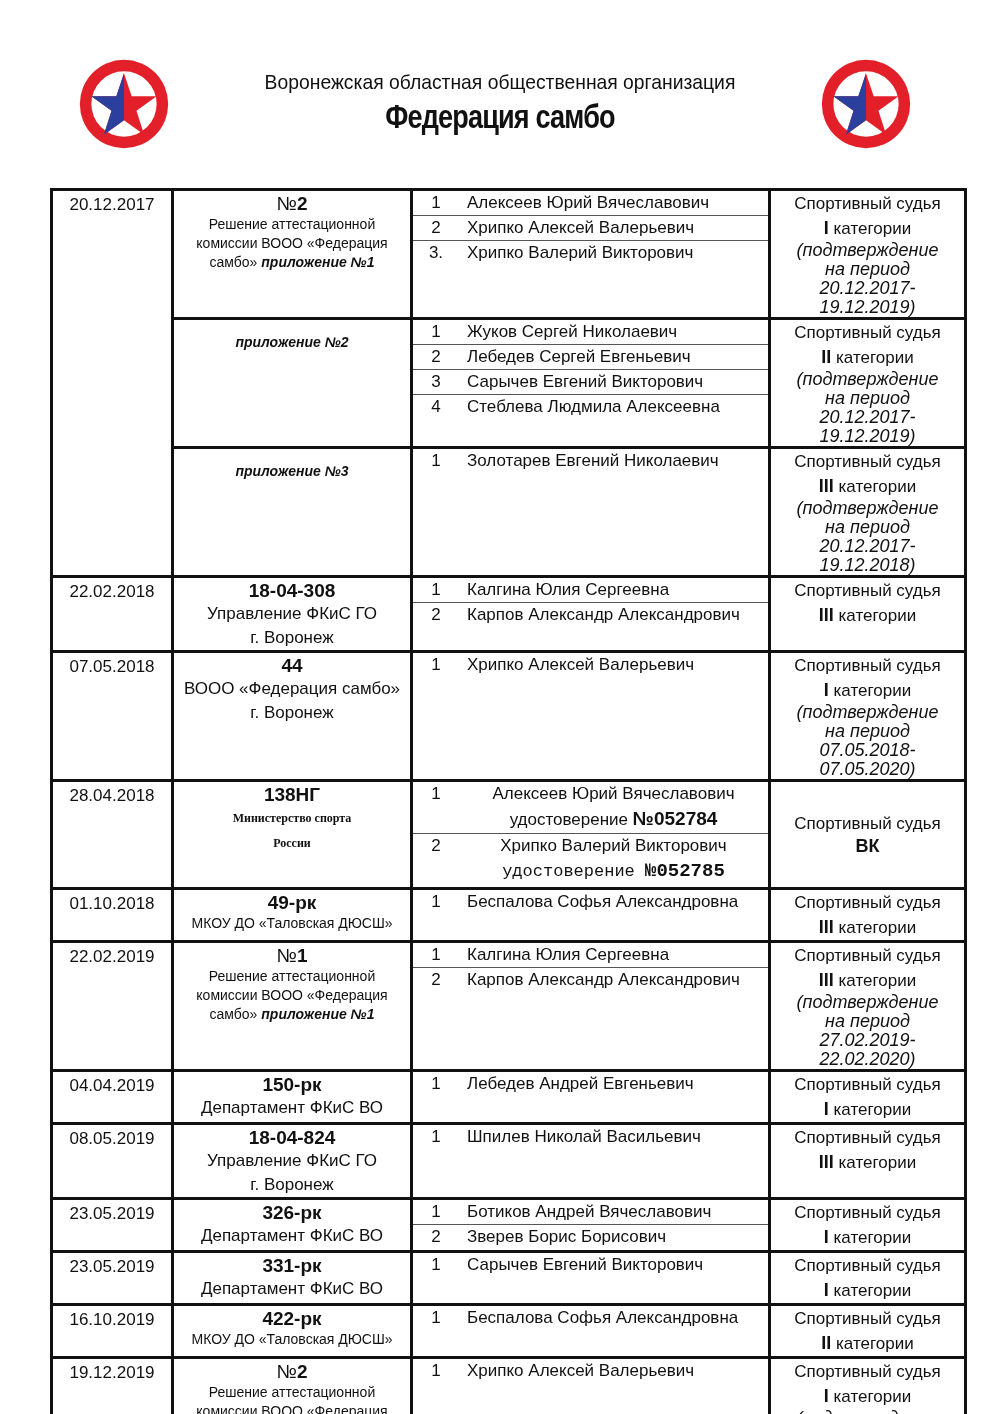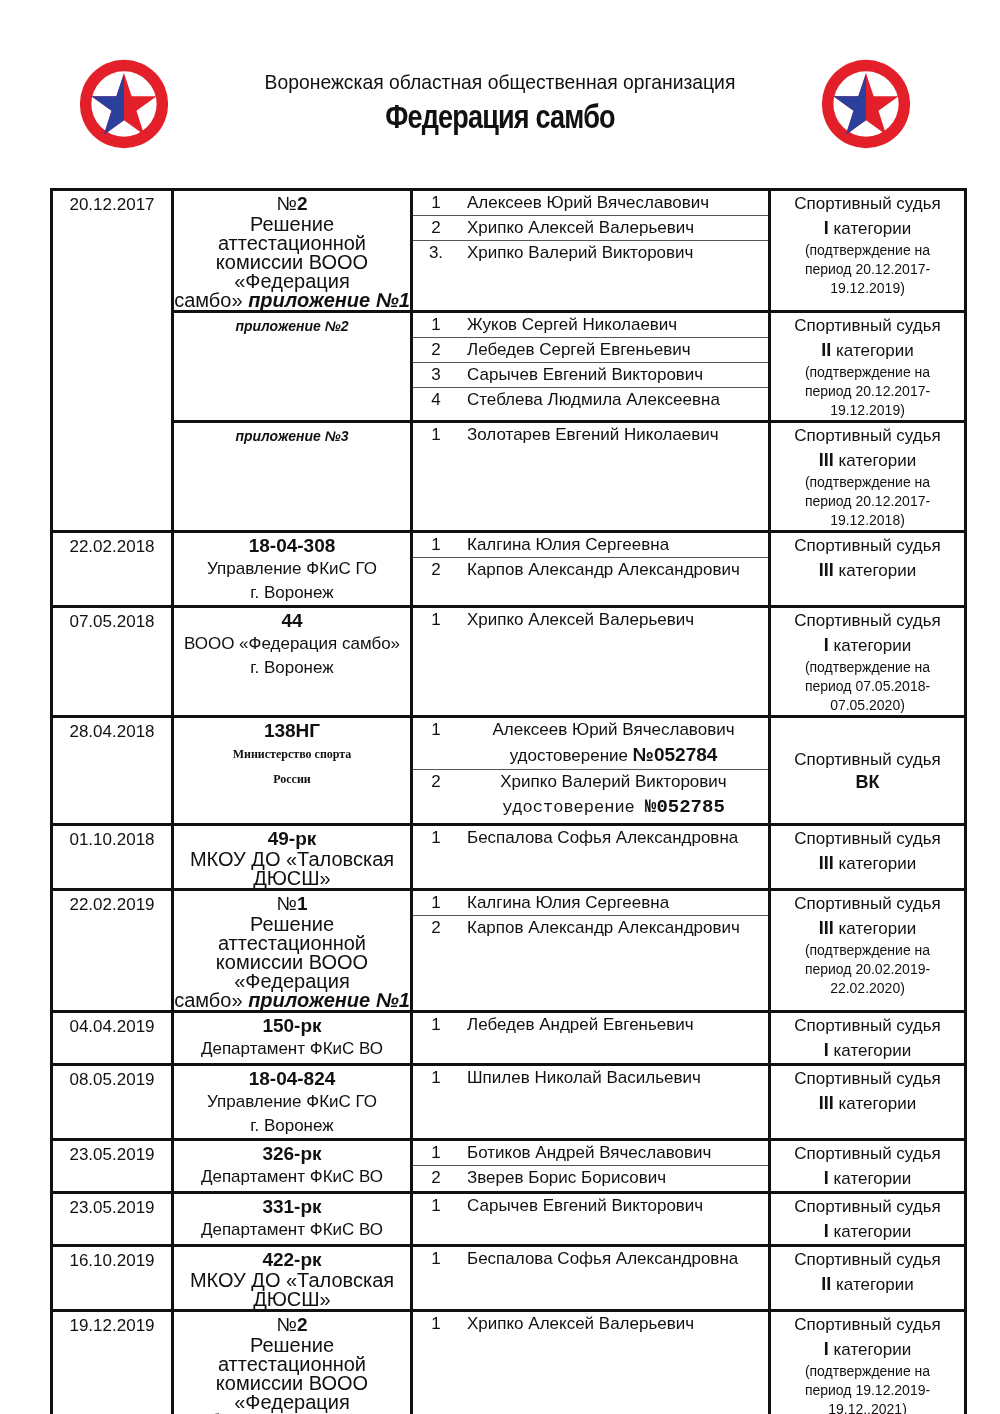--- a/index.html
+++ b/index.html
@@ -13,36 +13,36 @@
 
   table.main { position: absolute; left: 50px; top: 188px; width: 917px; border-collapse: collapse; table-layout: fixed; }
   table.main > tbody > tr > td { border: 3px solid #111; vertical-align: top; padding: 0; }
   td.date { width: 118px; text-align: center; font-size: 17px; padding-top: 4px !important; }
   td.doc { width: 236px; text-align: center; }
   td.people { width: 355px; }
   td.cat { text-align: center; }
   .docnum { font-size: 19px; font-weight: bold; margin-top: 2px; line-height: 22px; }
   .docnum .pre { font-weight: normal; }
   .docline { font-size: 17px; line-height: 24px; }
-  .docsmall { font-size: 20px; line-height: 19px; }
+  .docsmall { font-size: 14px; line-height: 19px; }
   .docbold { font-size: 12px; font-weight: bold; line-height: 25px; font-family: Liberation Serif, serif; }
   .ital { font-style: italic; font-weight: bold; }
-  .sub { font-size: 14px; line-height: 19px; padding-top: 4px; }
+  .sub { font-size: 14px; line-height: 19px; padding-top: 13px; }
   .pbox { border-top: 1px solid #555; }
   .pbox:first-child { border-top: none; }
   .prow { display: flex; font-size: 17px; line-height: 22px; padding: 1px 0; }
   .prow .n { width: 46px; text-align: center; }
   .prow .nm { flex: 1; padding-left: 8px; }
   .prow.center .nm { text-align: center; padding-left: 0; }
   .cert { text-align: center; font-size: 17px; line-height: 26px; }
   .cert b { font-size: 19px; }
   .cat-title { font-size: 17px; line-height: 24px; margin-top: 1px; }
   .cat-level { font-size: 17px; line-height: 24px; }
   .cat-level b { font-size: 18px; }
-  .cat-note { font-size: 14px; line-height: 19px; padding: 0 14px; }
+  .cat-note { font-size: 18px; font-style: italic; line-height: 19px; padding: 0 14px; }
   .cat-vk { font-size: 18px; font-weight: bold; }
 </style>
 </head>
 <body>
 
 <div class="header">
   <svg class="logo left" viewBox="0 0 100 100">
     <circle cx="50" cy="50" r="46" fill="#e3202a"></circle>
     <circle cx="50" cy="50" r="34" fill="#ffffff"></circle>
     <polygon points="50,18 58,42 84,42 63,57 71,82 50,67 29,82 37,57 16,42 42,42" fill="#e3202a"></polygon>
@@ -260,21 +260,21 @@
           <div class="pbox">
             <div class="prow">
               <span class="n">2</span>
               <span class="nm">Карпов Александр Александрович</span>
             </div>
           </div>
         </td>
         <td class="cat">
           <div class="cat-title">Спортивный судья</div>
           <div class="cat-level"><b>III</b> <span>категории</span></div>
-          <div class="cat-note">(подтверждение на период 20.02.2019-22.02.2020)</div>
+          <div class="cat-note">(подтверждение на период 27.02.2019-22.02.2020)</div>
         </td>
       </tr>
       <tr style="height: 48px;">
         <td class="date">04.04.2019</td>
         <td class="doc">
           <div class="docnum"><span>150-рк</span></div>
           <div class="docline">Департамент ФКиС ВО</div>
         </td>
         <td class="people">
           <div class="pbox">

